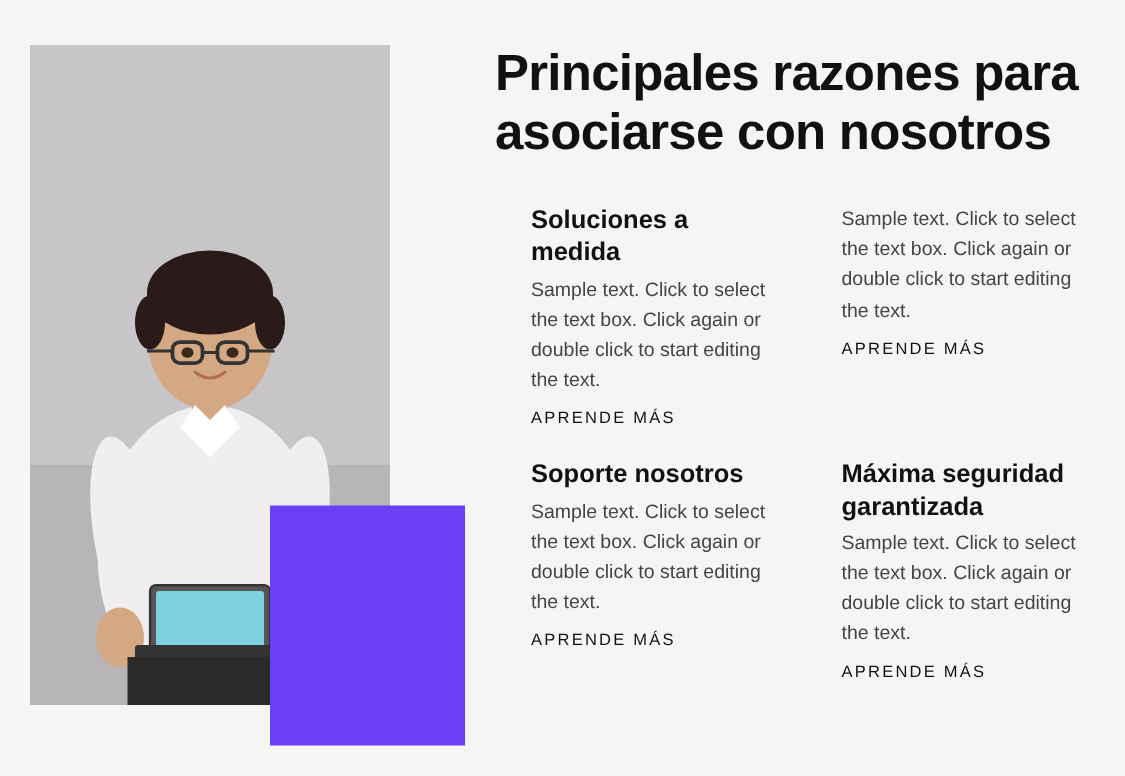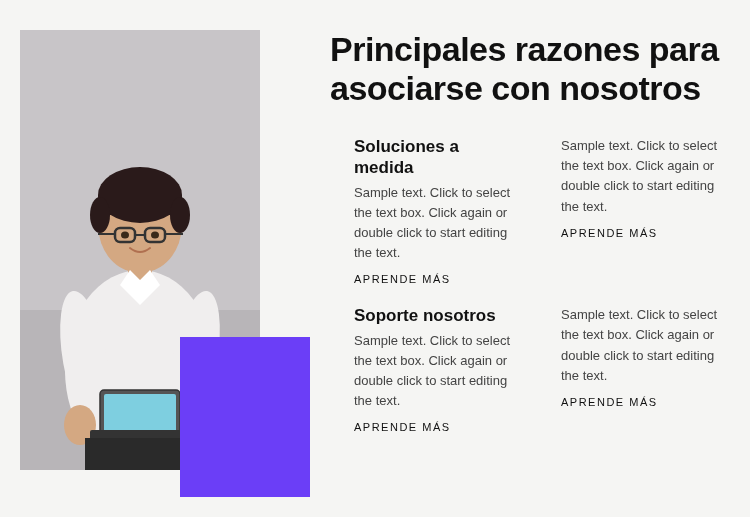--- a/index.html
+++ b/index.html
@@ -164,19 +164,20 @@
         <span class="learn-more">APRENDE MÁS</span>
       </div>
 
       <div class="feature-item">
         <div class="feature-title">Soporte nosotros</div>
         <div class="feature-desc">Sample text. Click to select the text box. Click again or double click to start editing the text.</div>
         <span class="learn-more">APRENDE MÁS</span>
       </div>
 
       <div class="feature-item">
+        <div class="feature-title">Máxima seguridad garantizada</div>
         <div class="feature-desc">Sample text. Click to select the text box. Click again or double click to start editing the text.</div>
         <span class="learn-more">APRENDE MÁS</span>
       </div>
 
     </div>
   </div>
 </div>
 
 </body></html>

